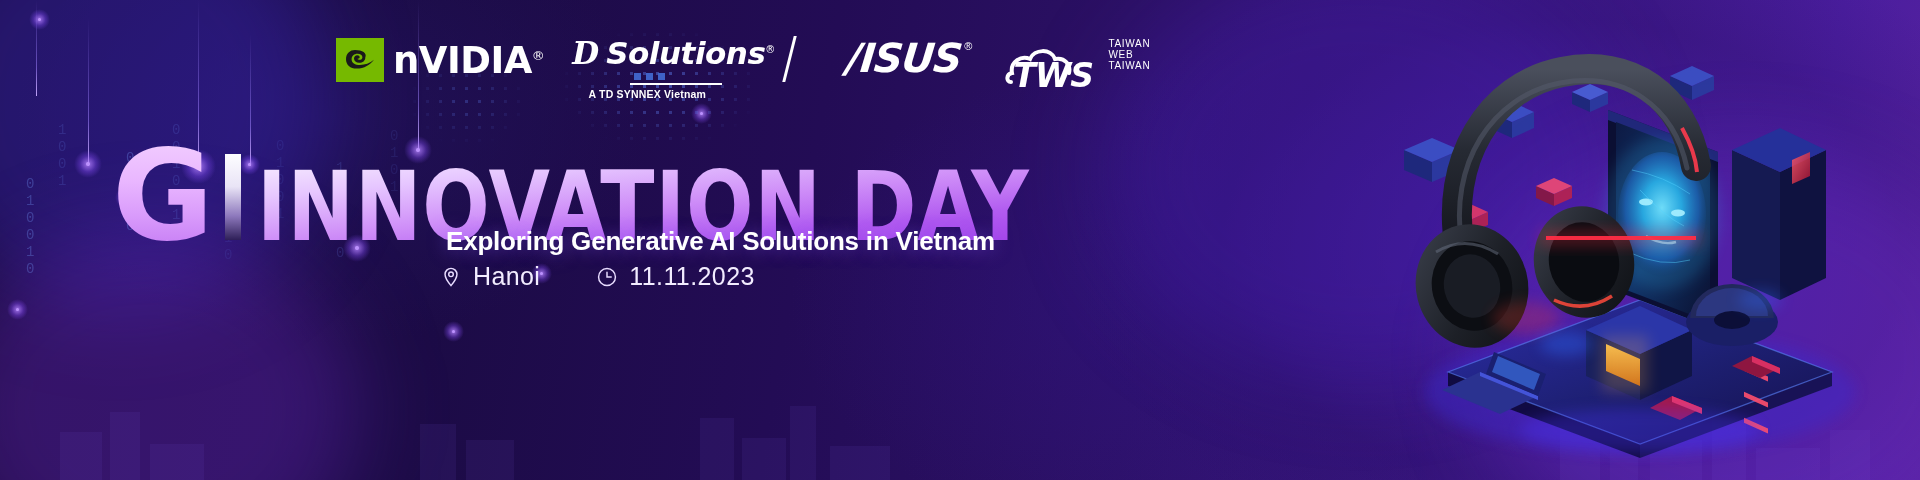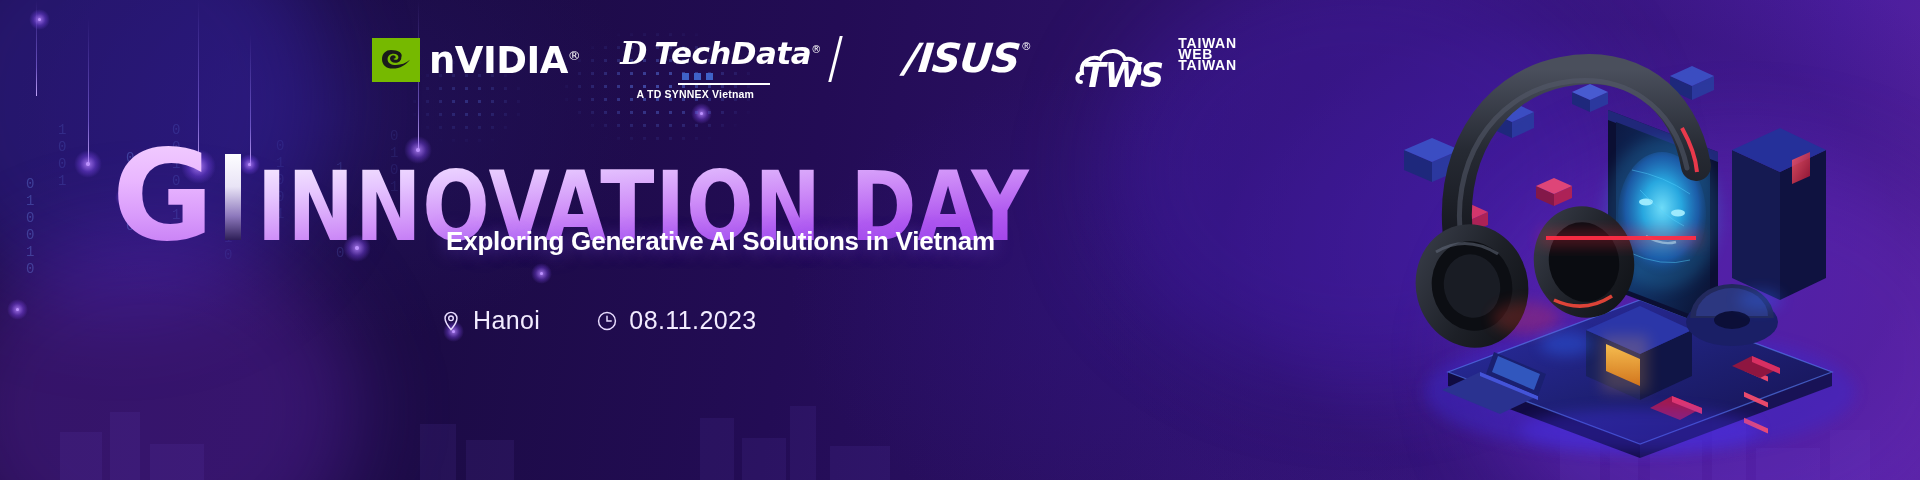--- a/index.html
+++ b/index.html
@@ -77,21 +77,21 @@
   
   .skyline {
     position:absolute; bottom:0; height:120px; left:0; right:0;
     pointer-events:none; opacity:.55;
   }
 
   
   #logo-row {
     position:absolute; left:336px; top:38px;
     height:58px;
-    display:flex; align-items:flex-start; gap:12px;margin-left:36px;
+    display:flex; align-items:flex-start; gap:0;
   }
   .logo-unit { position:relative; display:flex; align-items:center; }
 
   
   .nv-wrap { display:flex; align-items:center; gap:9px; }
   .nv-eye {
     width:48px; height:44px; background:#76b900;
     display:flex; align-items:center; justify-content:center;
   }
   .nv-word {
@@ -143,21 +143,21 @@
   
   .tws-wrap { margin-left:44px; display:flex; align-items:flex-start; gap:7px; position:relative; }
   .tws-cloudbox { position:relative; width:96px; height:56px; }
   .tws-word {
     position:absolute; left:8px; bottom:2px;
     color:#fff; font-size:33px; font-weight:bold; font-style:italic;
     letter-spacing:-1px; line-height:1;
     font-family:"DejaVu Sans", sans-serif;
   }
   .tws-sub {
-    color:#fff; font-size:14px; font-weight:bold; line-height:11px;
+    color:#fff; font-size:10px; font-weight:normal; line-height:11px;
     letter-spacing:.7px; padding-bottom:3px;
   }
 
   
   #headline {
     position:absolute; left:112px; top:146px;
     display:flex; align-items:flex-end;
   }
   .genai {
     font-family:"DejaVu Sans", sans-serif;
@@ -198,21 +198,21 @@
     color:#ffffff;
     font-size:26px; font-weight:bold;
     letter-spacing:-0.2px;
     white-space:nowrap;
     text-shadow:0 0 18px rgba(140,90,255,0.55);
   }
 
   
   #meta-row {
     position:absolute; left:440px; top:262px;
-    display:flex; align-items:flex-start; gap:56px;margin-top:44px;
+    display:flex; align-items:flex-start; gap:56px;
   }
   .meta-item { display:flex; align-items:center; gap:11px; }
   .meta-icon { width:22px; height:22px; flex:0 0 auto; display:block; }
   .meta-text {
     color:#f2ecff; font-size:25px; font-weight:normal;
     letter-spacing:0.4px; white-space:nowrap;
   }
 
   
   #illustration {
@@ -321,21 +321,21 @@
         <svg width="36" height="32" viewBox="0 0 36 32">
           <path d="M13 6c-5 0-9 3.4-9 9.2 0 5.6 4.2 9.4 10.6 9.4 7.6 0 13.6-3.6 17.4-8.8-4.2 3.4-9 5.2-14 5.2-5 0-8.4-2.2-8.4-5.8 0-3.2 2.6-5.4 6-5.4 2.8 0 4.8 1.4 4.8 3.4 0 1.6-1.2 2.6-2.8 2.6-1 0-1.8-.4-2.2-1.1 1.3.2 2.3-.5 2.3-1.6 0-1.1-1-1.9-2.4-1.9-1.9 0-3.3 1.4-3.3 3.4 0 2.5 2.1 4.2 5.2 4.2 3.6 0 6.1-2.2 6.1-5.4C25.3 9.1 20.4 6 13 6z" fill="#1a1a1a"></path>
         </svg>
       </div>
       <div class="nv-word"><span>nVIDIA</span><span class="tm">®</span></div>
     </div>
 
     <div class="logo-unit td-wrap" style="flex-direction:column; align-items:flex-start;">
       <div class="td-main">
         <span class="td-d">D</span>
-        <span class="td-text"><span>TechData</span><span class="td-reg">®</span></span>
+        <span class="td-text"><span>Solutions</span><span class="td-reg">®</span></span>
       </div>
       <div class="td-squares">
           <i></i>
           <i></i>
           <i></i>
         </div>
       <div class="td-rule"></div>
       <div class="td-sub">A TD SYNNEX Vietnam</div>
       <div class="td-slash"></div>
     </div>
@@ -378,21 +378,21 @@
         <circle cx="12" cy="9.1" r="2.5" fill="none" stroke="#e8dcff" stroke-width="1.6"></circle>
       </svg>
       <span class="meta-text">Hanoi</span>
     </div>
 
     <div class="meta-item">
       <svg class="meta-icon" viewBox="0 0 24 24">
         <circle cx="12" cy="12" r="9.2" fill="none" stroke="#e8dcff" stroke-width="1.6"></circle>
         <path d="M12 6.8V12h4.6" fill="none" stroke="#e8dcff" stroke-width="1.6" stroke-linecap="round"></path>
       </svg>
-      <span class="meta-text">08.11.2023</span>
+      <span class="meta-text">11.11.2023</span>
     </div>
   </div>
 
   <svg id="illustration" viewBox="0 0 580 480">
     <defs>
       <linearGradient id="gScreen" x1="0" y1="0" x2="1" y2="1">
         <stop offset="0%" stop-color="#0d1a44"></stop>
         <stop offset="50%" stop-color="#123468"></stop>
         <stop offset="100%" stop-color="#0a1030"></stop>
       </linearGradient>

